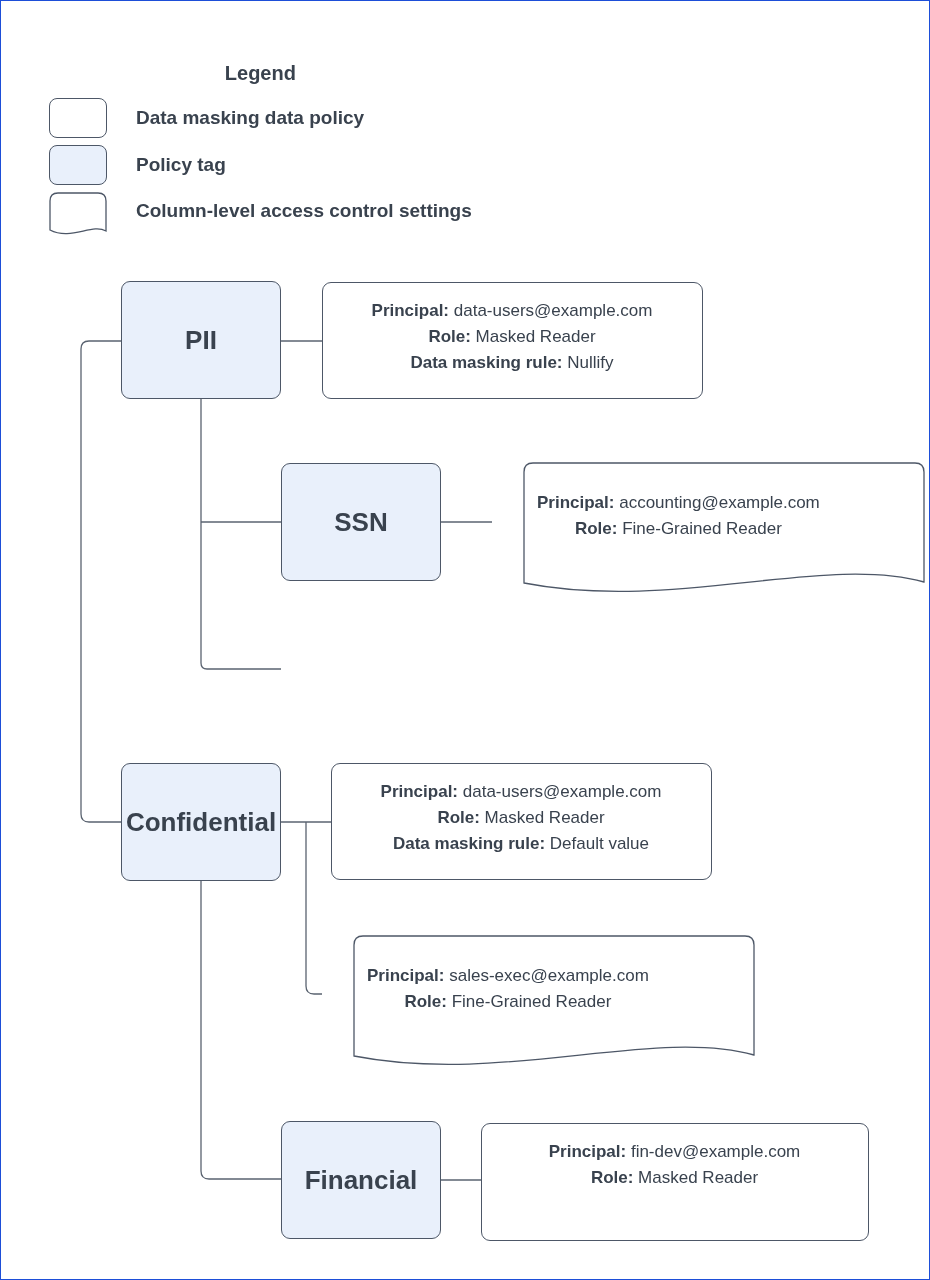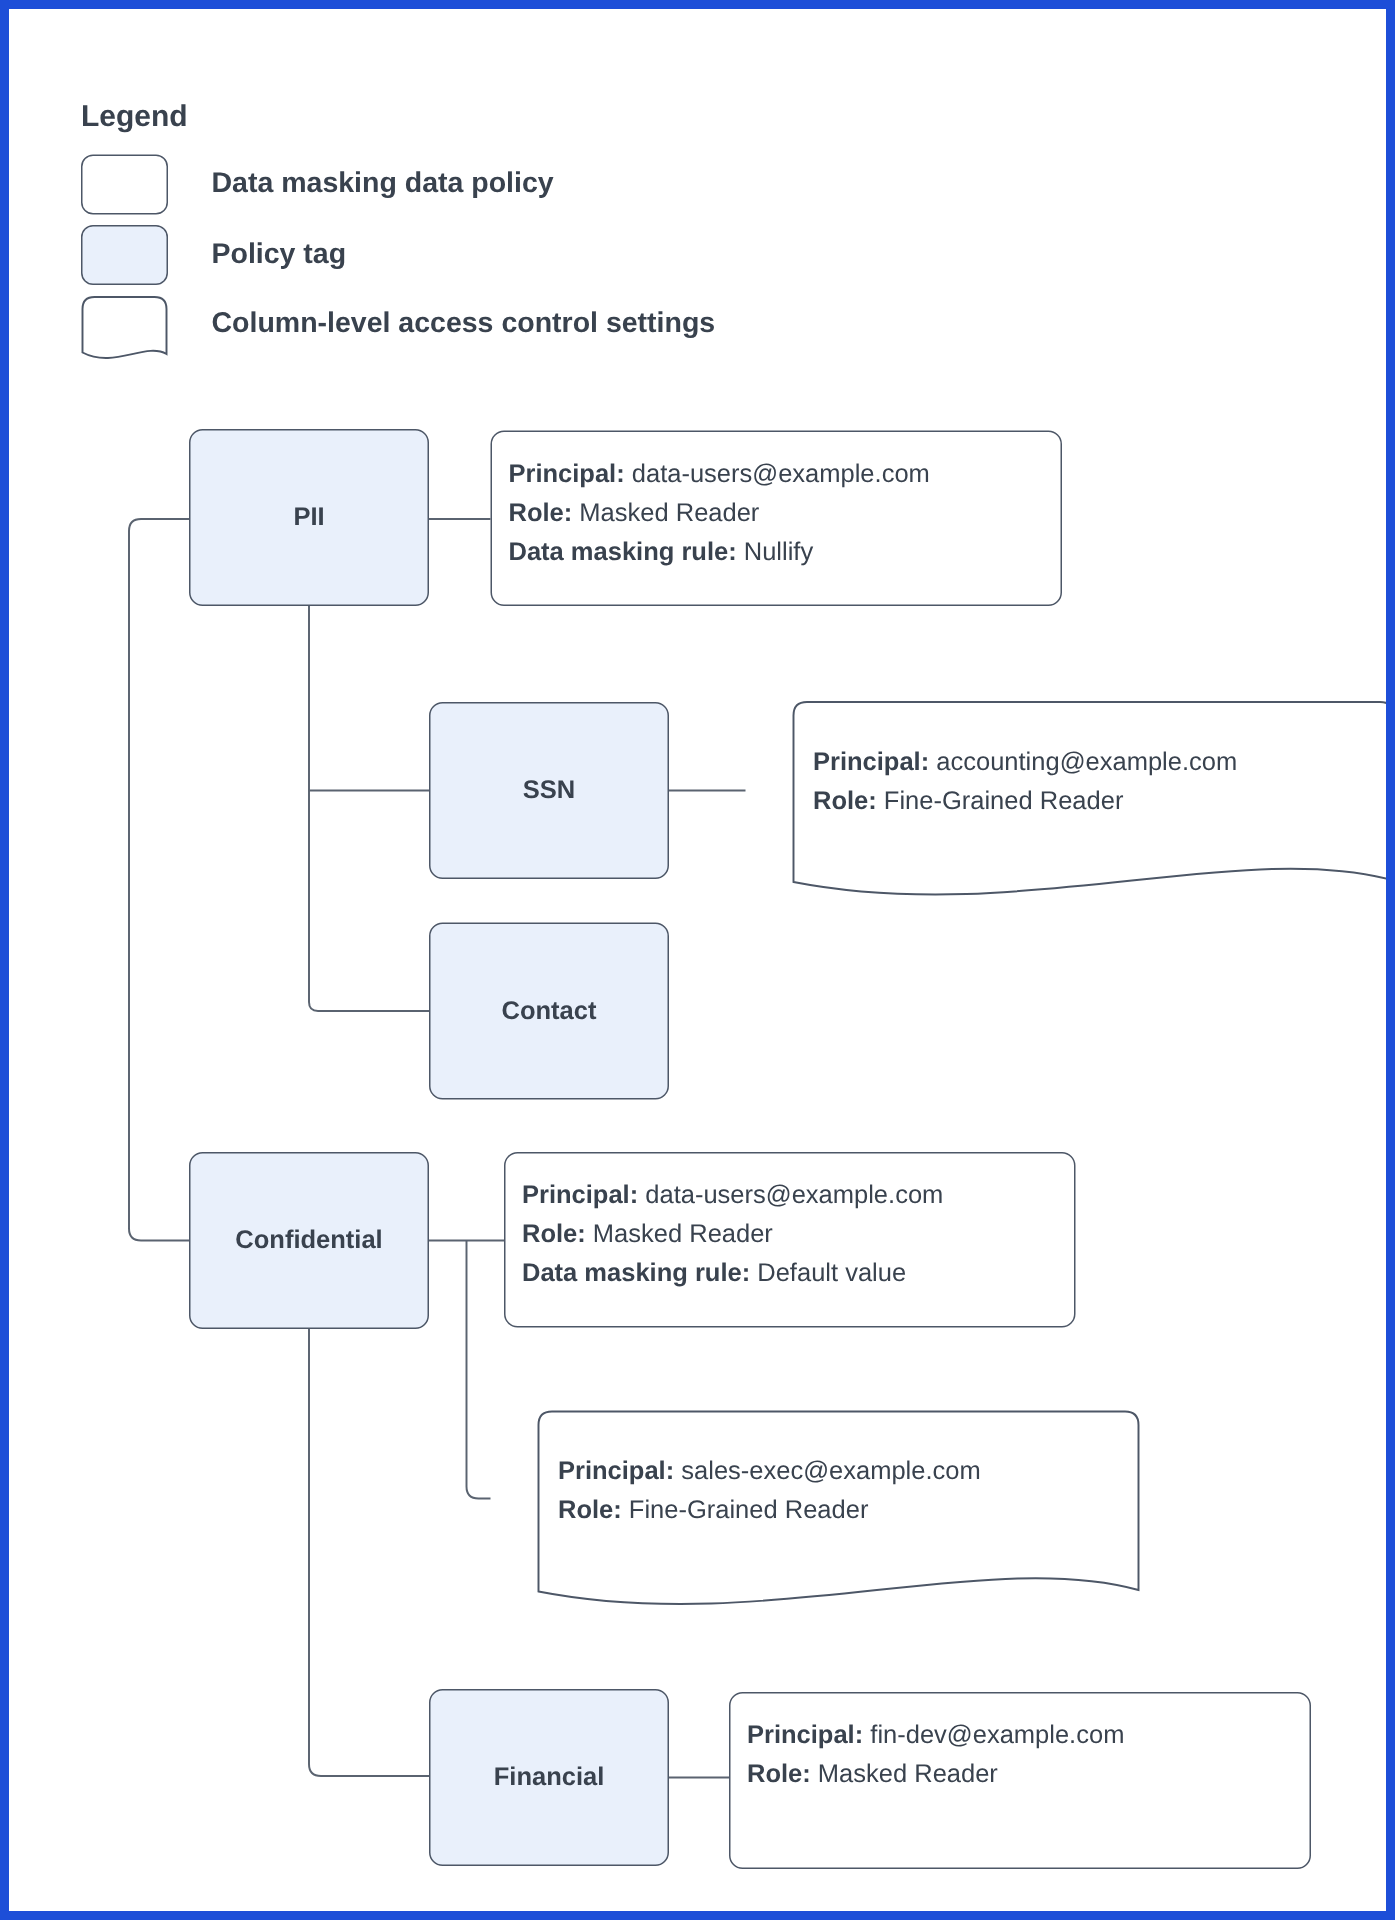--- a/index.html
+++ b/index.html
@@ -6,21 +6,21 @@
     --tag-fill:#e9f0fb;
     --shape-border:#4d5767;
     --text:#39424e;
     --line:#5a6370;
     --bg:#ffffff;
   }
   html,body{margin:0;padding:0;background:#fff;}
   body{font-family:"Liberation Sans","DejaVu Sans",sans-serif;color:var(--text);}
   .canvas{
     position:relative;width:930px;height:1280px;background:var(--bg);
-    box-sizing:border-box;border:6px solid #1d4ed8;overflow:hidden;
+    box-sizing:border-box;border:1px solid #1d4ed8;overflow:hidden;text-align:center;
   }
   
   .legend{position:absolute;left:48px;top:60px;}
   .legend h2{margin:0 0 13px 0;font-size:20px;line-height:24px;font-weight:bold;color:var(--text);}
   .legend-row{display:flex;align-items:center;margin-bottom:7px;}
   .legend-row.doc-row{align-items:flex-start;}
   .swatch{
     width:58px;height:40px;border:1.3px solid var(--shape-border);
     border-radius:8px;box-sizing:border-box;background:#fff;flex:0 0 auto;
   }
@@ -29,21 +29,21 @@
   .legend-label{margin-left:29px;font-size:19px;font-weight:bold;line-height:40px;white-space:nowrap;}
   .doc-row .legend-label{line-height:38px;}
   
   .wires{position:absolute;left:0;top:0;width:930px;height:1280px;}
   .wires path{fill:none;stroke:var(--line);stroke-width:1.3px;}
   
   .tag-node{
     position:absolute;width:160px;height:118px;box-sizing:border-box;
     background:var(--tag-fill);border:1.3px solid var(--shape-border);border-radius:9px;
     display:flex;align-items:center;justify-content:center;
-    font-size:17px;font-weight:bold;color:var(--text);
+    font-size:26px;font-weight:bold;color:var(--text);
   }
   .node-pii{left:120px;top:280px;}
   .node-ssn{left:280px;top:462px;}
   .node-contact{left:280px;top:609px;}
   .node-confidential{left:120px;top:762px;}
   .node-financial{left:280px;top:1120px;}
   
   .policy-box{
     position:absolute;box-sizing:border-box;background:#fff;
     border:1.3px solid var(--shape-border);border-radius:9px;
@@ -95,23 +95,20 @@
     <path d="M 200 880 L 200 1170 Q 200 1178 208 1178 L 280 1178"></path>
     <path d="M 440 1179 L 480 1179"></path>
   </svg>
 
   <div class="tag-node node-pii">
     <span>PII</span>
   </div>
   <div class="tag-node node-ssn">
     <span>SSN</span>
   </div>
-  <div class="tag-node node-contact">
-    <span>Contact</span>
-  </div>
   <div class="tag-node node-confidential">
     <span>Confidential</span>
   </div>
   <div class="tag-node node-financial">
     <span>Financial</span>
   </div>
 
   <div class="policy-box box-p1">
     <div class="pline"><b>Principal:</b> <span>data-users@example.com</span></div>
     <div class="pline"><b>Role:</b> <span>Masked Reader</span></div>

